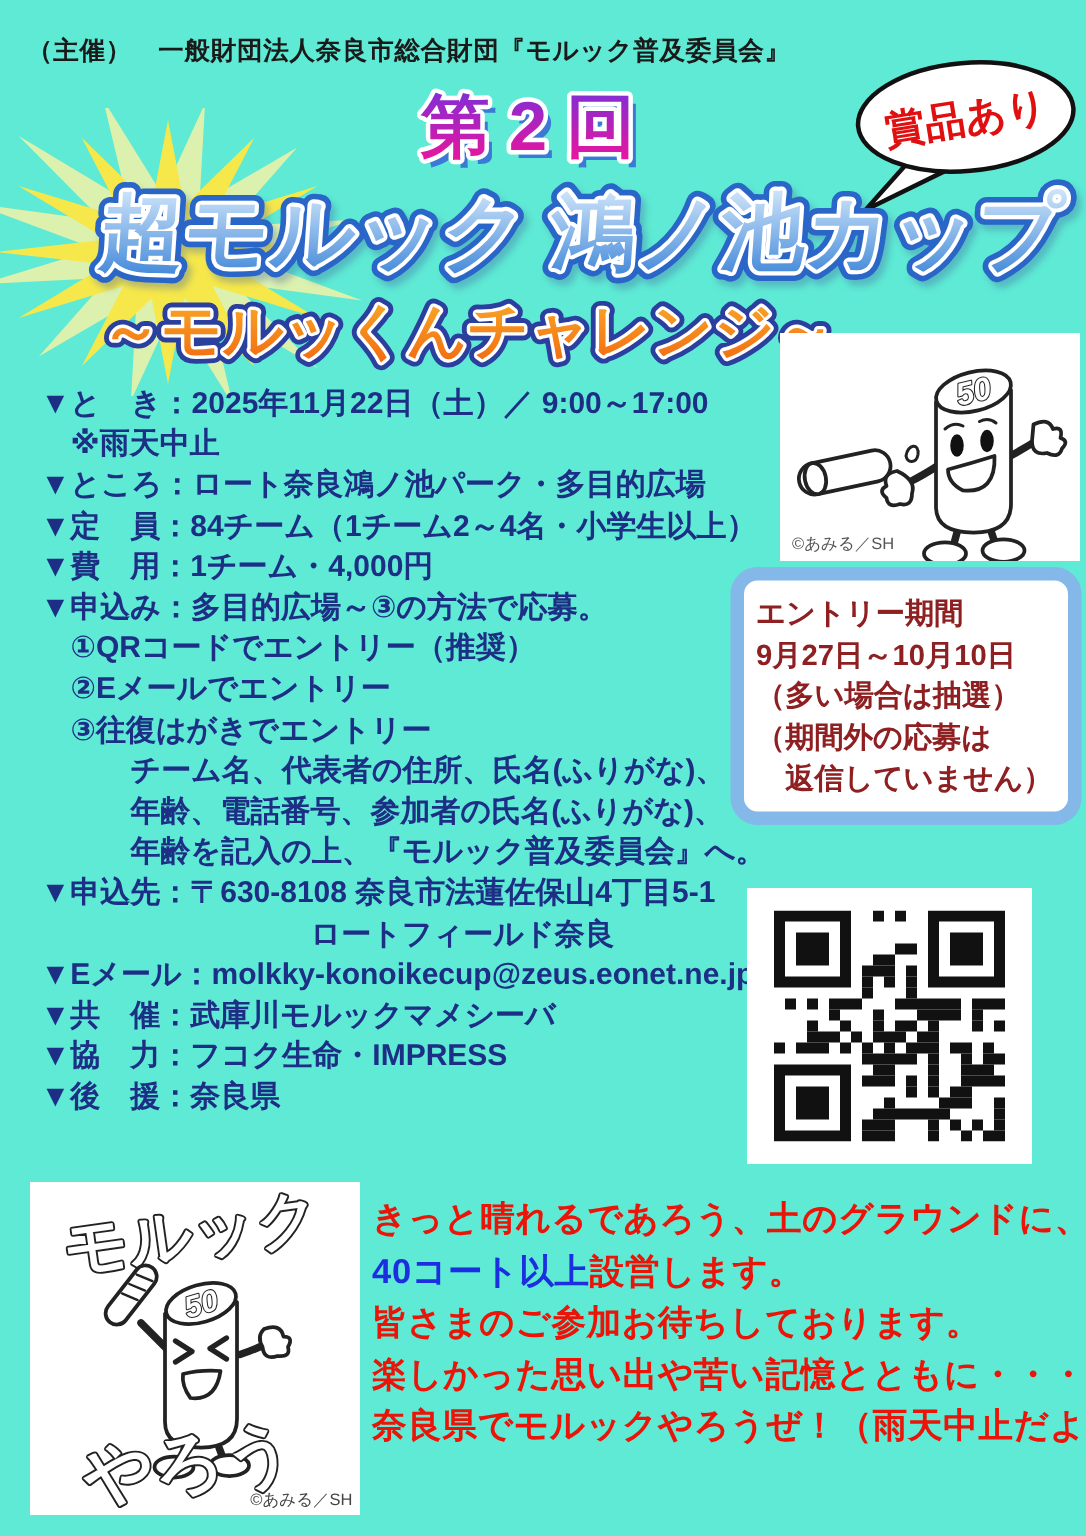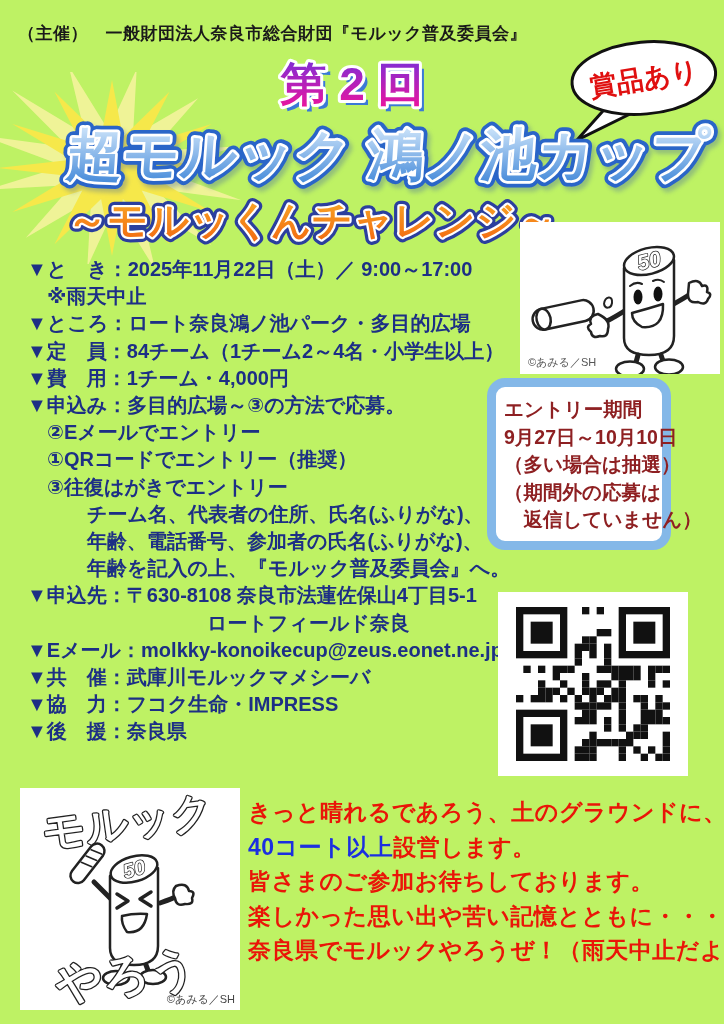--- a/index.html
+++ b/index.html
@@ -1,19 +1,19 @@
 <!DOCTYPE html>
 <html><head>
 <meta charset="utf-8">
 <style>
   html,body{margin:0;padding:0;}
   body{background:#9aa7b5;font-family:"Liberation Sans","DejaVu Sans",sans-serif;}
   .poster{
     position:relative;width:724px;height:1024px;margin:0 auto;
-    background:#bef264;overflow:hidden;
+    background:#5eead4;overflow:hidden;
   }
   .organizer{
     position:absolute;left:18px;top:22px;
     font-size:17px;font-weight:bold;color:#1a1a1a;white-space:nowrap;letter-spacing:.5px;
   }
   .starburst{position:absolute;left:-18px;top:72px;}
   .edition-svg{position:absolute;left:0;top:48px;}
   .badge-svg{position:absolute;left:556px;top:34px;}
   .title-svg{position:absolute;left:0;top:94px;filter:drop-shadow(3px 4px 2px rgba(70,100,160,.35));}
   .subtitle-svg{position:absolute;left:0;top:188px;}
@@ -21,21 +21,21 @@
     position:absolute;left:520px;top:222px;width:200px;height:152px;background:#ffffff;
   }
   .mascot-top-box .credit{
     position:absolute;left:8px;bottom:4px;font-size:11px;color:#555;
   }
   .details{position:absolute;left:15px;top:256px;width:505px;margin-left:12px;}
   .details .line{
     font-size:20px;font-weight:bold;color:#1d2f85;line-height:27.2px;white-space:nowrap;
   }
   .entry-box{
-    position:absolute;left:487px;top:378px;width:184px;height:172px;
+    position:absolute;left:487px;top:378px;width:234px;height:172px;
     background:#ffffff;border:9px solid #84b8e8;border-radius:18px;
     box-sizing:border-box;padding:9px 8px;
   }
   .entry-box .line{
     font-size:19.5px;font-weight:bold;color:#8e2022;line-height:27.5px;white-space:nowrap;
   }
   .apply-label{
     position:absolute;left:487px;top:552px;width:226px;text-align:center;
     font-size:31px;font-weight:bold;color:#1535e8;white-space:nowrap;letter-spacing:1px;
   }
@@ -142,22 +142,22 @@
     <div class="credit">©あみる／SH</div>
   </div>
 
   <div class="details">
       <div class="line">▼と　き：2025年11月22日（土）／ 9:00～17:00</div>
       <div class="line">　※雨天中止</div>
       <div class="line">▼ところ：ロート奈良鴻ノ池パーク・多目的広場</div>
       <div class="line">▼定　員：84チーム（1チーム2～4名・小学生以上）</div>
       <div class="line">▼費　用：1チーム・4,000円</div>
       <div class="line">▼申込み：多目的広場～③の方法で応募。</div>
+      <div class="line">　①QRコードでエントリー（推奨）</div>
       <div class="line">　②Eメールでエントリー</div>
-      <div class="line">　①QRコードでエントリー（推奨）</div>
       <div class="line">　③往復はがきでエントリー</div>
       <div class="line">　　　チーム名、代表者の住所、氏名(ふりがな)、</div>
       <div class="line">　　　年齢、電話番号、参加者の氏名(ふりがな)、</div>
       <div class="line">　　　年齢を記入の上、『モルック普及委員会』へ。</div>
       <div class="line">▼申込先：〒630-8108 奈良市法蓮佐保山4丁目5-1</div>
       <div class="line">　　　　　　　　　ロートフィールド奈良</div>
       <div class="line">▼Eメール：molkky-konoikecup@zeus.eonet.ne.jp</div>
       <div class="line">▼共　催：武庫川モルックマメシーバ</div>
       <div class="line">▼協　力：フコク生命・IMPRESS</div>
       <div class="line">▼後　援：奈良県</div>

